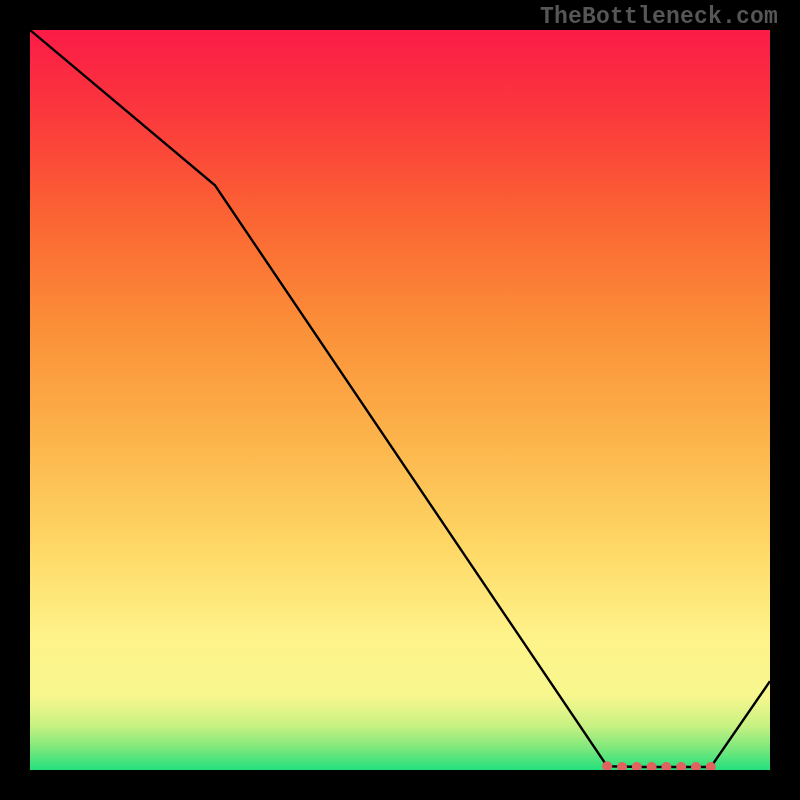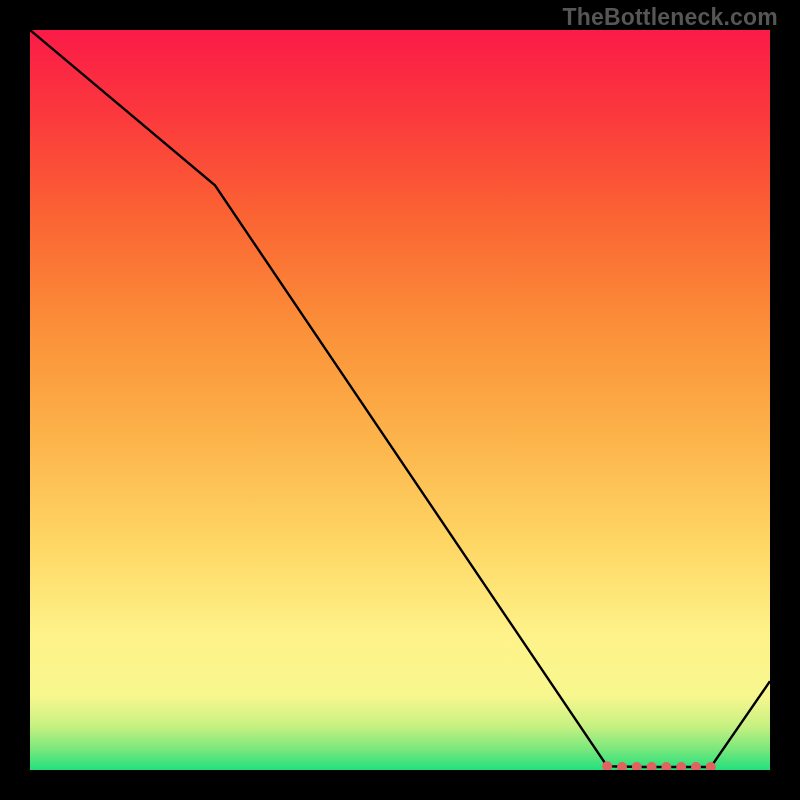--- a/index.html
+++ b/index.html
@@ -7,21 +7,21 @@
   .frame {
     position: relative;
     width: 800px;
     height: 800px;
     background: #000;
   }
   .watermark {
     position: absolute;
     top: 4px;
     right: 22px;
-    font-family: Liberation Sans, sans-serif;
+    font-family: Liberation Mono, monospace;
     font-size: 23px;
     font-weight: 600;
     color: #565656;
     letter-spacing: 0.2px;
   }
   .plot {
     position: absolute;
     left: 30px;
     top: 30px;
     width: 740px;

